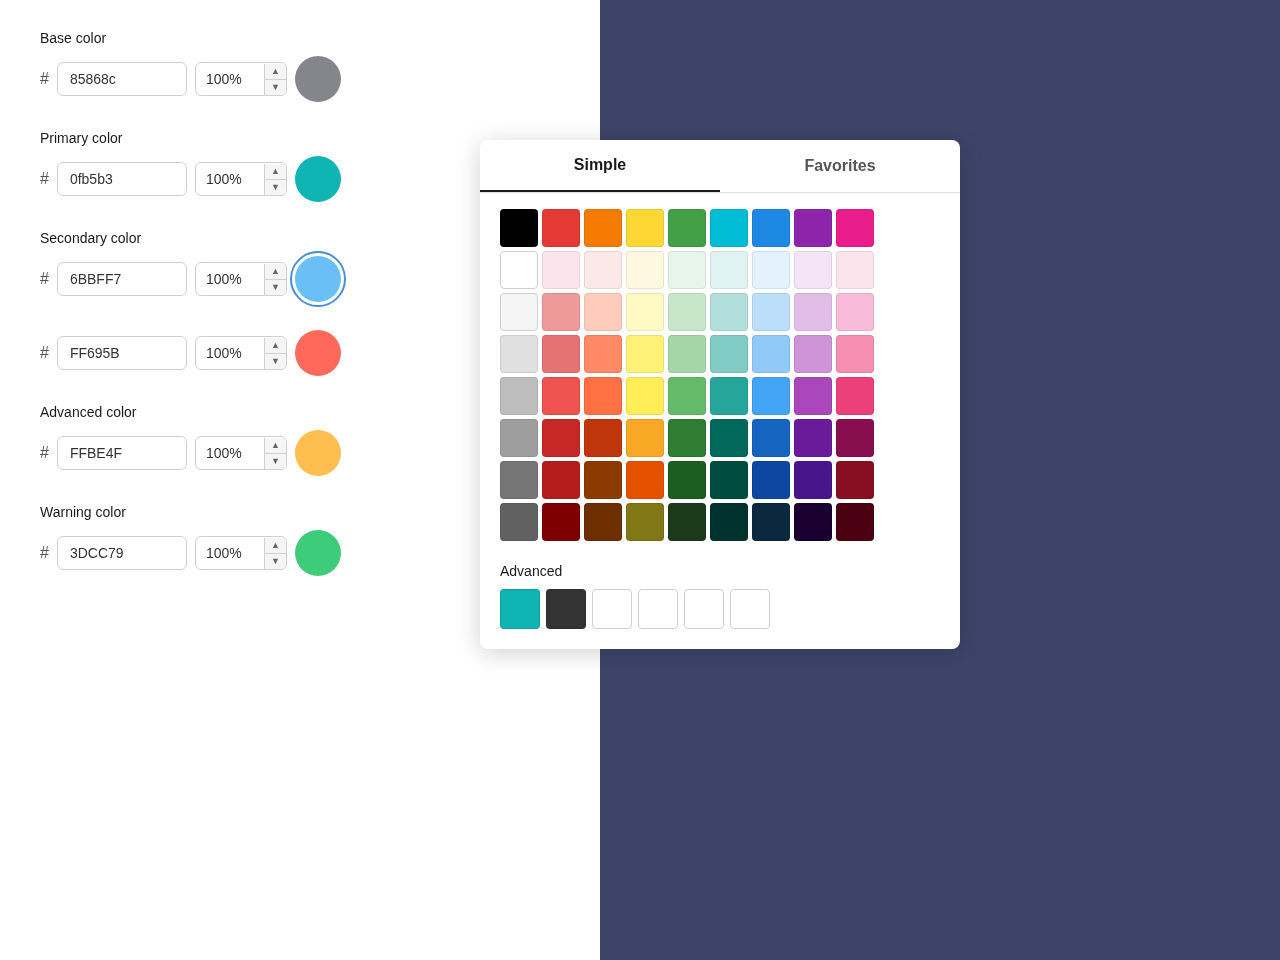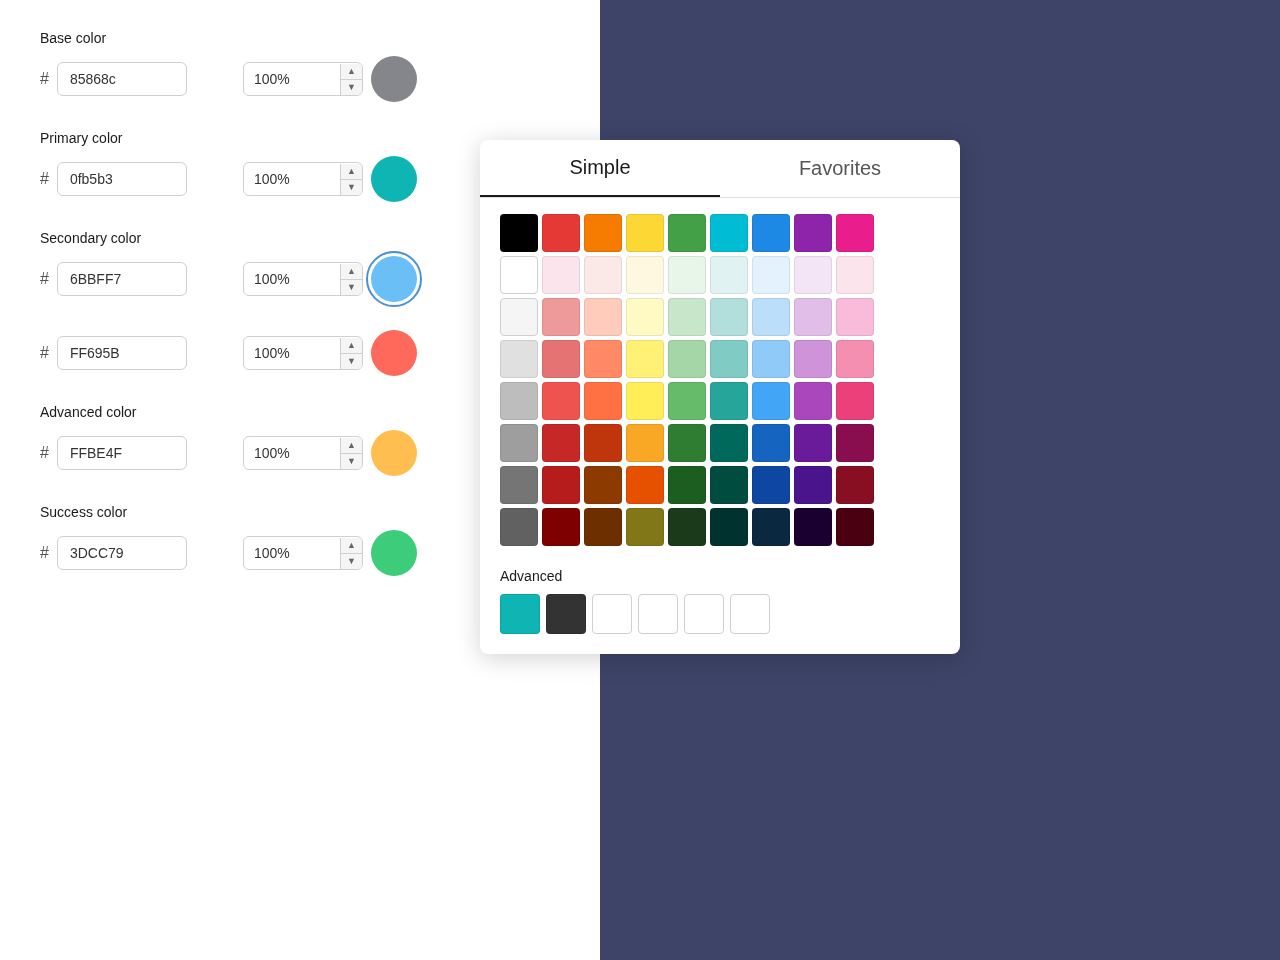--- a/index.html
+++ b/index.html
@@ -75,22 +75,21 @@
       width: 130px;
       outline: none;
     }
 
     .percent-input-wrapper {
       border: 1px solid #d0d0d0;
       border-radius: 6px;
       display: flex;
       align-items: center;
       overflow: hidden;
-      width: 120px;
-      margin-left: 48px;
+      width: 92px;
     }
 
     .percent-value {
       padding: 8px 10px;
       font-size: 14px;
       color: #333;
       flex: 1;
     }
 
     .spinner-buttons {
@@ -140,22 +139,22 @@
 
     .picker-tabs {
       display: flex;
       border-bottom: 1px solid #e0e0e0;
     }
 
     .picker-tab {
       flex: 1;
       text-align: center;
       padding: 16px;
-      font-size: 20px;
-      font-weight: 400;
+      font-size: 16px;
+      font-weight: 700;
       color: #555;
       cursor: pointer;
       background: none;
       border: none;
     }
 
     .picker-tab.active {
       color: #1a1a1a;
       border-bottom: 2px solid #1a1a1a;
     }
@@ -289,21 +288,21 @@
         <div class="spinner-buttons">
           <button class="spinner-btn">▲</button>
           <button class="spinner-btn">▼</button>
         </div>
       </div>
       <div class="color-swatch" style="background-color: #FFBE4F;"></div>
     </div>
   </div>
 
   <div class="color-section">
-    <div class="color-label">Success color</div>
+    <div class="color-label">Warning color</div>
     <div class="color-row">
       <span class="hash-symbol">#</span>
       <input class="hex-input" value="3DCC79" style="">
       <div class="percent-input-wrapper">
         <span class="percent-value">100%</span>
         <div class="spinner-buttons">
           <button class="spinner-btn">▲</button>
           <button class="spinner-btn">▼</button>
         </div>
       </div>

